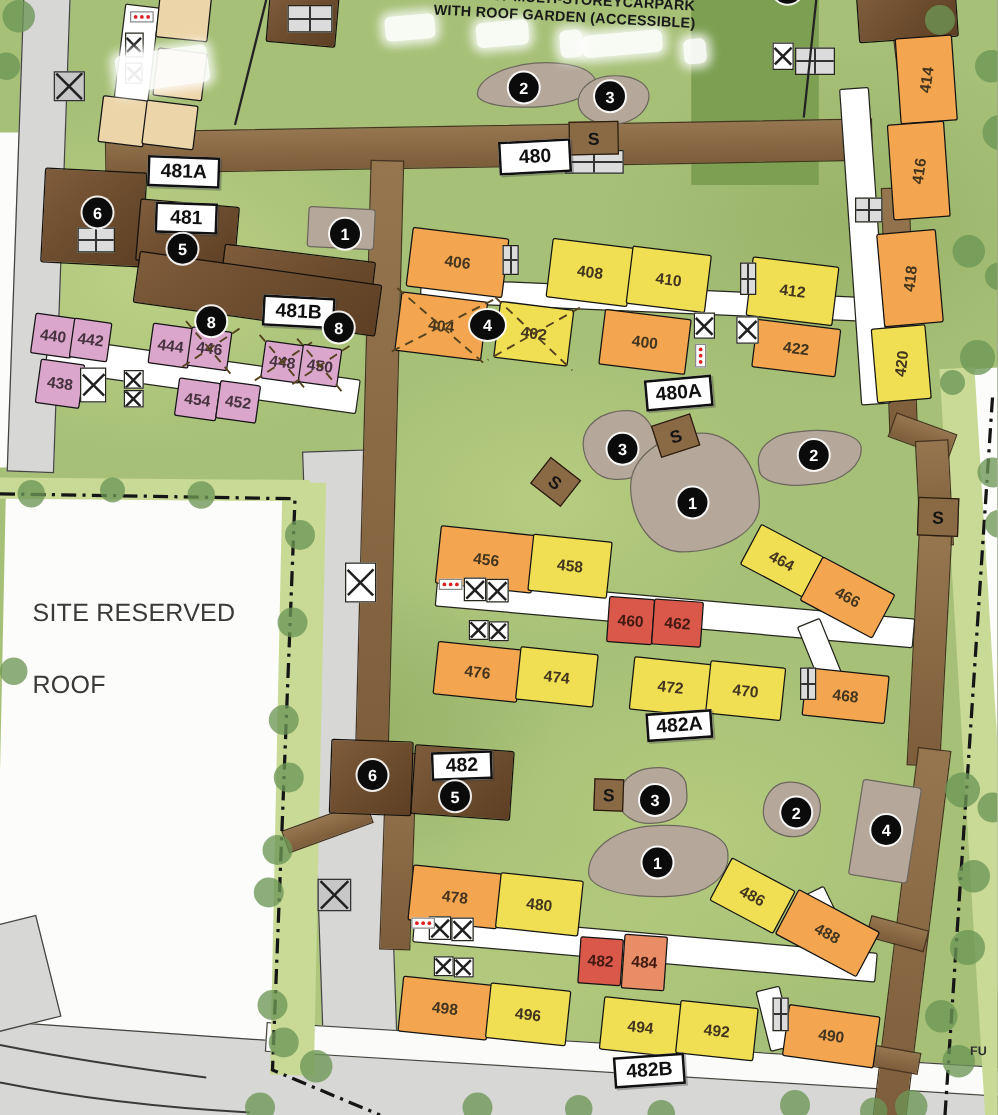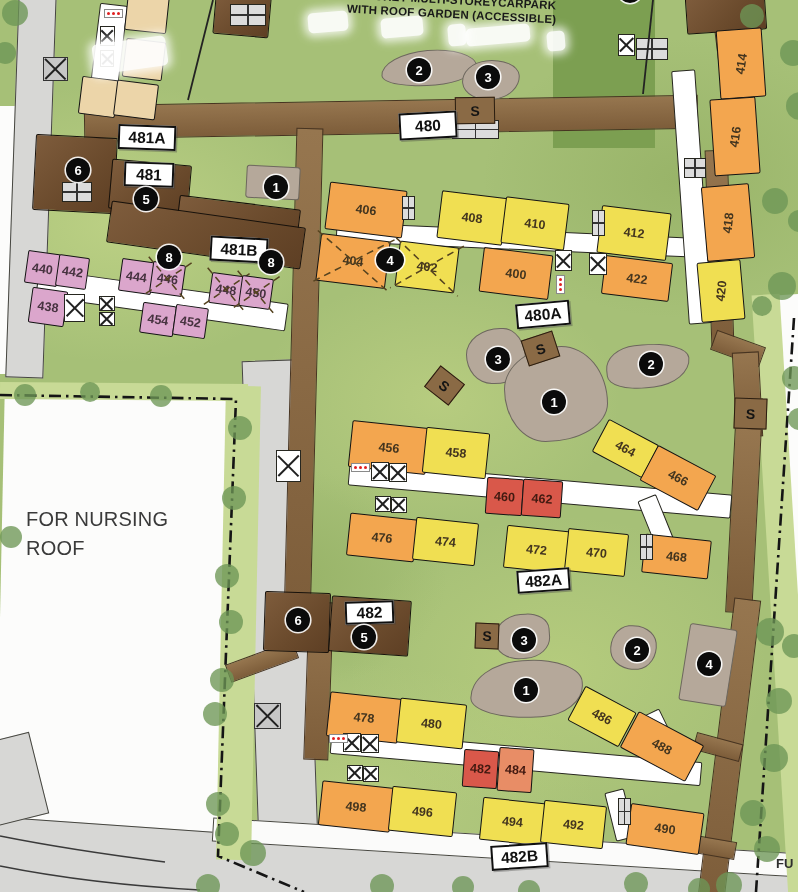--- a/index.html
+++ b/index.html
@@ -58,33 +58,33 @@
   .rdots.v{flex-direction:column;}
   .ovl{z-index:40;pointer-events:none;}
   .tree{z-index:45;}
   .txt{z-index:60;}
   .bnd{fill:none;stroke:#151515;stroke-width:2.6;stroke-dasharray:12 5 2.5 5;}
   .sld{fill:none;stroke:#232323;stroke-width:1.8;}
   .crv{fill:none;stroke:#3a3a3a;stroke-width:1.6;}
   .cptext{left:326px;top:-7px;width:252px;transform:rotate(3deg);font-size:11.5px;font-weight:bold;
           text-align:center;color:#191919;line-height:1.25;letter-spacing:.2px;}
   .sitetext{left:26px;top:477px;font-size:20px;color:#3a3a3a;line-height:1.42;letter-spacing:.2px;}
-  .futext{left:776px;top:856px;font-size:13px;font-weight:600;color:#2e2e2e;}
+  .futext{left:776px;top:836px;font-size:10px;font-weight:600;color:#2e2e2e;}
 </style>
 </head>
 <body>
 
 <div id="map">
   <div class="abs txt cptext">
     <span>1-STOREY MULTI-STOREYCARPARK</span><br>
     <span>WITH ROOF GARDEN (ACCESSIBLE)</span>
   </div>
   <div class="abs txt sitetext">
+    <span>SITE RESERVED</span><br>
     <br>
-    <span>FOR NURSING</span><br>
     <span>ROOF</span>
   </div>
   <div class="abs txt futext">FU</div>
 <div class="abs dark" style="left: 553px; top: -4px; width: 102px; height: 152px;"></div>
     <div class="abs white" style="left: 0px; top: 398px; width: 232px; height: 442px; transform: rotate(1.2deg);"></div>
     <div class="abs white" style="left: 0px; top: 106px; width: 15px; height: 268px;"></div>
     <div class="abs white" style="left: 786px; top: 294px; width: 46px; height: 604px; transform: rotate(-3.5deg);"></div>
     <div class="abs road" style="left: 12px; top: -8px; width: 38px; height: 386px; transform: rotate(2deg);"></div>
     <div class="abs road" style="left: 250px; top: 360px; width: 60px; height: 484px; transform: rotate(-2deg);"></div>
     <div class="abs road" style="left: -24px; top: 845px; width: 850px; height: 90px; transform: rotate(4deg);"></div>

